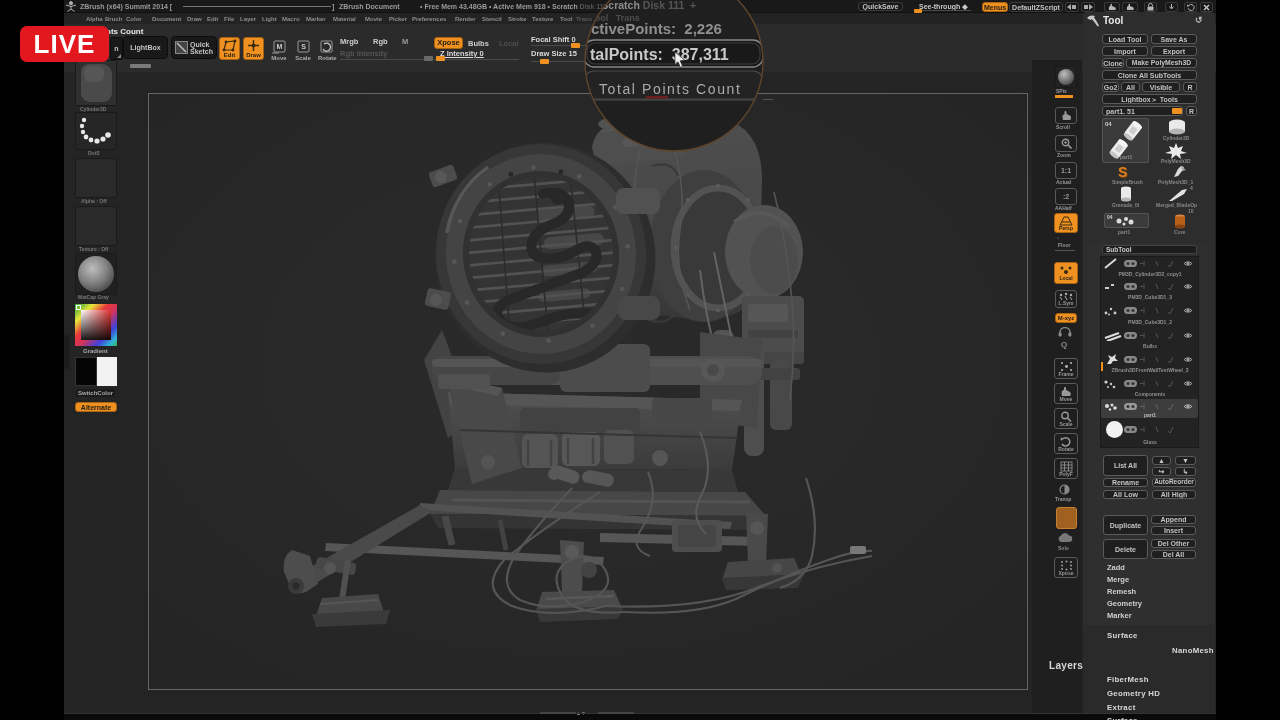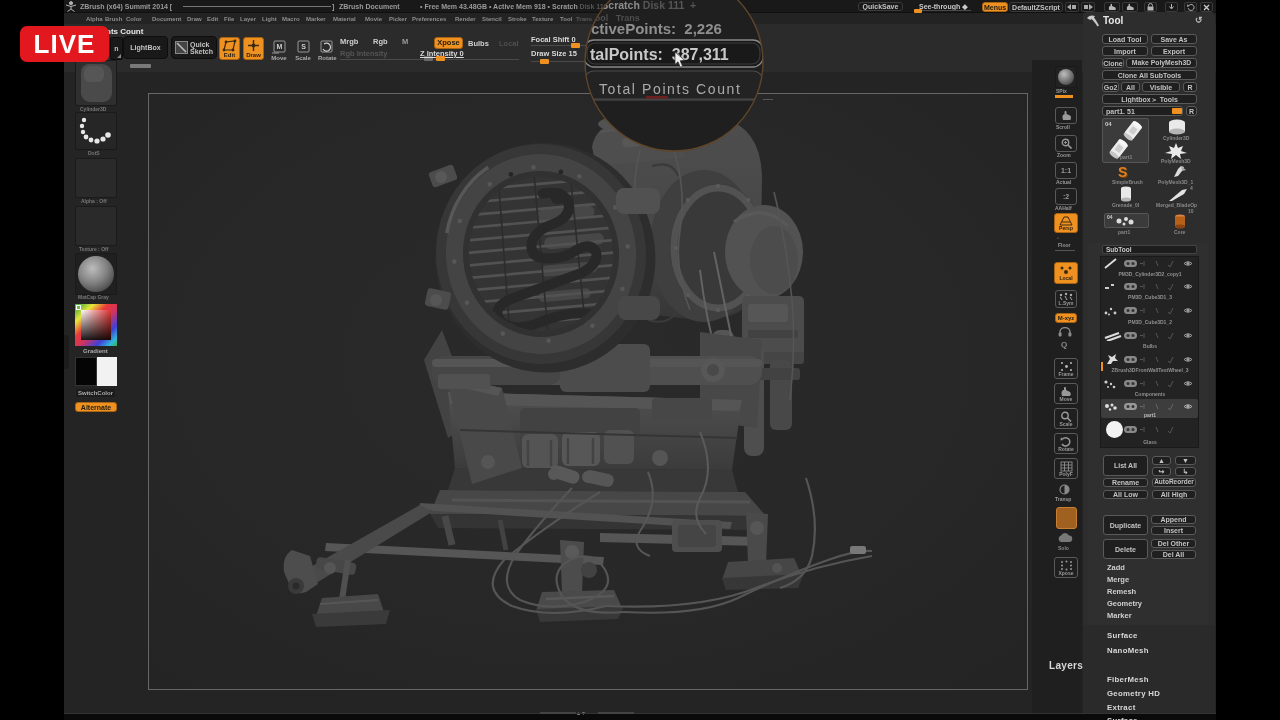--- a/index.html
+++ b/index.html
@@ -115,21 +115,21 @@
       <div style="text-align:center;">Rotate</div></div>
     <div class="lbl" style="left:340px;top:38px;font-size:7.5px;color:#cfcfcf;">Mrgb</div>
     <div class="lbl" style="left:373px;top:38px;font-size:7.5px;color:#cfcfcf;">Rgb</div>
     <div class="lbl" style="left:402px;top:38px;font-size:7.5px;color:#9a9a9a;">M</div>
     <div class="lbl" style="left:340px;top:50px;font-size:7.5px;color:#555;">Rgb Intensity</div>
     <div class="abs" style="left:340px;top:59px;width:90px;height:1px;background:#4a4a4a;"></div>
     <div class="abs" style="left:424px;top:56px;width:9px;height:5px;background:#6a6a6a;border-radius:1px;"></div>
     <div class="obtn" style="left:434px;top:37px;width:29px;height:12px;font-size:7.5px;">Xpose</div>
     <div class="lbl" style="left:468px;top:40px;font-size:7.5px;color:#cfcfcf;">Bulbs</div>
     <div class="lbl" style="left:499px;top:40px;font-size:7.5px;color:#4f4f4f;">Local</div>
-    <div class="lbl" style="left:420px;top:50px;font-size:7.5px;color:#dadada;text-decoration:underline;">Z Intensity 0</div>
+    <div class="lbl" style="left:440px;top:50px;font-size:7.5px;color:#dadada;text-decoration:underline;">Z Intensity 0</div>
     <div class="abs" style="left:434px;top:59px;width:85px;height:1px;background:#4a4a4a;"></div>
     <div class="abs" style="left:436px;top:56px;width:9px;height:5px;background:#ef9121;border-radius:1px;"></div>
     <div class="lbl" style="left:531px;top:36px;font-size:7.5px;color:#dadada;">Focal Shift 0</div>
     <div class="abs" style="left:531px;top:45px;width:56px;height:1px;background:#4a4a4a;"></div>
     <div class="abs" style="left:571px;top:43px;width:9px;height:5px;background:#ef9121;border-radius:1px;"></div>
     <div class="lbl" style="left:531px;top:50px;font-size:7.5px;color:#dadada;">Draw Size 15</div>
     <div class="abs" style="left:531px;top:61px;width:56px;height:1px;background:#4a4a4a;"></div>
     <div class="abs" style="left:540px;top:59px;width:9px;height:5px;background:#ef9121;border-radius:1px;"></div>
 
     <div class="btn" style="left:858px;top:2px;width:45px;height:9px;font-size:7px;border-radius:3px;background:#191919;border-color:#3a3a3a;">QuickSave</div>
@@ -831,21 +831,21 @@
     <div class="btn" style="left:1151px;top:526px;width:45px;height:9px;">Insert</div>
     <div class="btn" style="left:1103px;top:539px;width:45px;height:20px;">Delete</div>
     <div class="btn" style="left:1151px;top:539px;width:45px;height:9px;">Del Other</div>
     <div class="btn" style="left:1151px;top:550px;width:45px;height:9px;">Del All</div>
     <div class="lbl" style="left:1107px;top:564px;font-size:7.5px;color:#cfcfcf;">Zadd</div>
     <div class="lbl" style="left:1107px;top:576px;font-size:7.5px;color:#cfcfcf;">Merge</div>
     <div class="lbl" style="left:1107px;top:588px;font-size:7.5px;color:#cfcfcf;">Remesh</div>
     <div class="lbl" style="left:1107px;top:600px;font-size:7.5px;color:#cfcfcf;">Geometry</div>
     <div class="lbl" style="left:1107px;top:612px;font-size:7.5px;color:#cfcfcf;">Marker</div>
     <div class="lbl" style="left:1107px;top:632px;font-size:7.8px;color:#d8d8d8;letter-spacing:0.3px;">Surface</div>
-    <div class="lbl" style="left:1107px;top:647px;font-size:7.8px;color:#d8d8d8;letter-spacing:0.3px;">NanoMesh</div>
+    <div class="lbl" style="left:1172px;top:647px;font-size:7.8px;color:#d8d8d8;letter-spacing:0.3px;">NanoMesh</div>
     <div class="lbl" style="left:1049px;top:661px;font-size:10px;color:#d8d8d8;letter-spacing:0.3px;">Layers</div>
     <div class="lbl" style="left:1107px;top:676px;font-size:7.8px;color:#d8d8d8;letter-spacing:0.3px;">FiberMesh</div>
     <div class="lbl" style="left:1107px;top:690px;font-size:7.8px;color:#d8d8d8;letter-spacing:0.3px;">Geometry HD</div>
     <div class="lbl" style="left:1107px;top:704px;font-size:7.8px;color:#d8d8d8;letter-spacing:0.3px;">Extract</div>
     <div class="lbl" style="left:1107px;top:717px;font-size:7.8px;color:#d8d8d8;letter-spacing:0.3px;">Surface</div>
   </div>
 
   <div id="magnifier">
     <svg class="abs" style="left:583px;top:0px;" width="182" height="154" viewBox="583 0 182 154">
       <defs>

